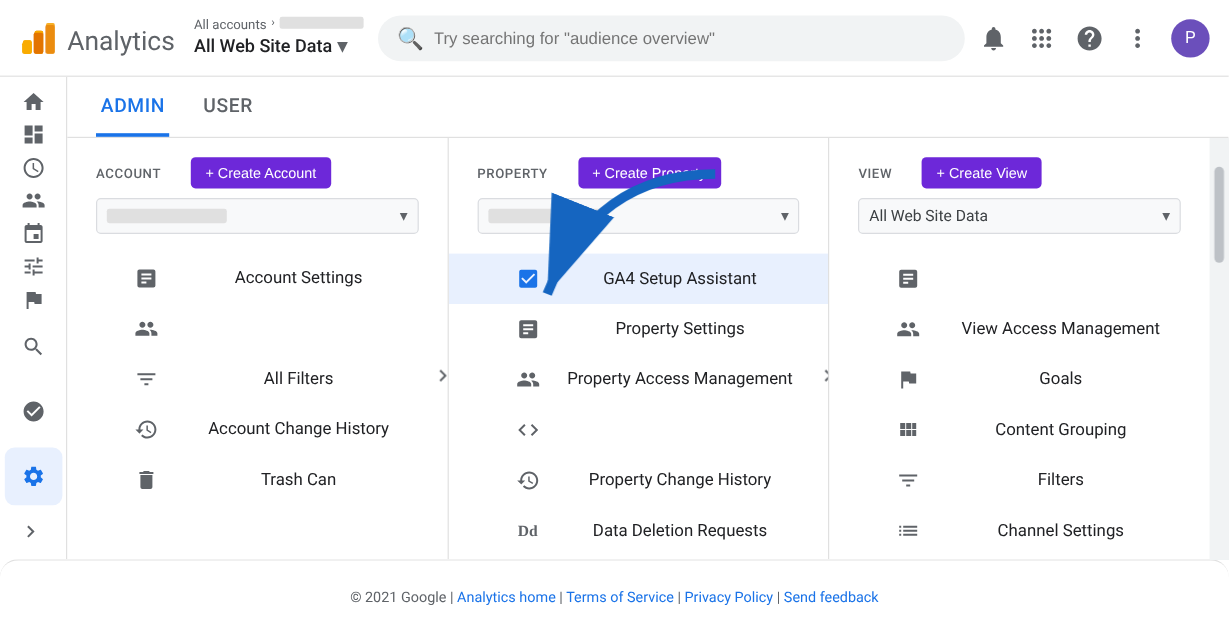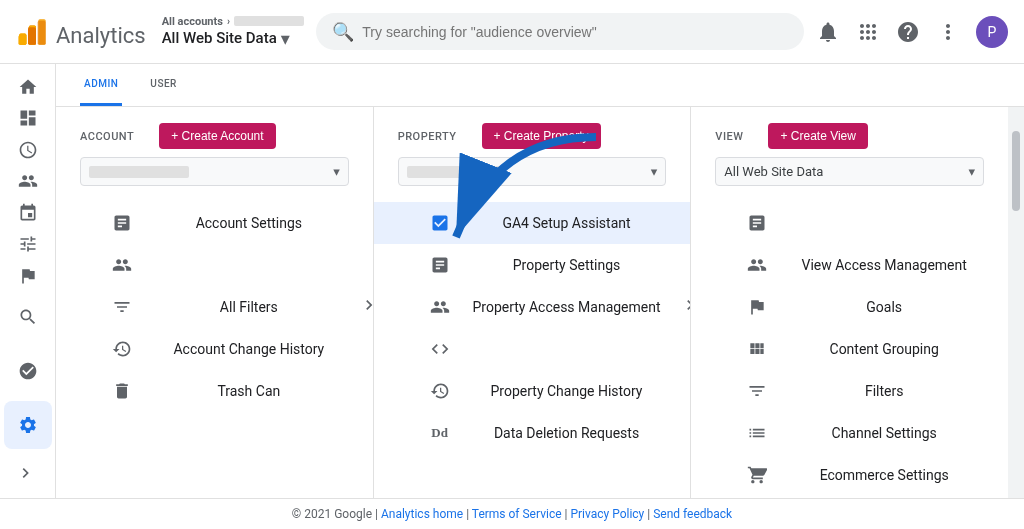--- a/index.html
+++ b/index.html
@@ -8,21 +8,21 @@
     
     .top-nav {
       display: flex; align-items: center; height: 64px; padding: 0 16px;
       border-bottom: 1px solid #e0e0e0; background: #fff; flex-shrink: 0;
       gap: 12px;
     }
     .logo { display: flex; align-items: flex-end; gap: 8px; }
     .logo-icon { width: 32px; height: 32px; }
     .logo-text { font-size: 22px; color: #5f6368; font-weight: 400; }
     .account-selector { display: flex; flex-direction: column; margin-left: 4px; }
-    .all-accounts { font-size: 11px; color: #5f6368; display: flex; align-items: center; gap: 4px; font-weight: bold; }
+    .all-accounts { font-size: 11px; color: #5f6368; display: flex; align-items: flex-start; gap: 4px; }
     .all-accounts-chevron { font-size: 10px; color: #5f6368; }
     .property-selector { display: flex; align-items: center; gap: 4px; font-size: 15px; color: #202124; font-weight: 500; cursor: pointer; }
     .property-selector .dropdown-arrow { font-size: 18px; color: #5f6368; }
     .search-bar {
       flex: 1; max-width: 500px; display: flex; align-items: center;
       background: #f1f3f4; border-radius: 24px; padding: 8px 16px; gap: 8px;
     }
     .search-bar input { border: none; background: transparent; font-size: 14px; color: #5f6368; width: 100%; outline: none; }
     .nav-icons { display: flex; align-items: center; gap: 16px; margin-left: auto; }
     .nav-icon { width: 24px; height: 24px; color: #5f6368; cursor: pointer; display: flex; align-items: center; justify-content: center; font-size: 20px; }
@@ -49,42 +49,42 @@
 
     
     .content { flex: 1; display: flex; flex-direction: column; overflow: hidden; }
 
     
     .admin-tabs {
       display: flex; border-bottom: 1px solid #e0e0e0; padding: 0 24px;
       gap: 24px; flex-shrink: 0;
     }
     .admin-tab {
-      padding: 14px 4px; font-size: 10px; font-weight: 500; color: #5f6368;
+      padding: 14px 4px; font-size: 16px; font-weight: 500; color: #5f6368;
       cursor: pointer; border-bottom: 3px solid transparent; letter-spacing: 0.5px; text-align: center;
     }
     .admin-tab.active { color: #1a73e8; border-bottom: 3px solid #1a73e8; }
 
     
     .columns-area { display: flex; flex: 1; overflow: hidden; position: relative; }
 
     
     .col {
       flex: 1; display: flex; flex-direction: column; overflow: hidden;
       border-right: 1px solid #e0e0e0;
     }
     .col:last-child { border-right: none; }
     .col-header {
       display: flex; align-items: center; justify-content: space-between;
       padding: 16px 24px 8px; flex-shrink: 0;
     }
     .col-header-left { display: flex; align-items: center; gap: 25px; }
     .col-label { font-size: 11px; color: #5f6368; font-weight: 500; text-transform: uppercase; letter-spacing: 0.5px; }
     .create-btn {
-      display: flex; align-items: center; gap: 4px; background: #be185d;
+      display: flex; align-items: center; gap: 4px; background: #6d28d9;
       color: white; border: none; border-radius: 4px; padding: 6px 12px;
       font-size: 12px; font-weight: 500; cursor: pointer;
     }
     .col-dropdown {
       display: flex; align-items: center; justify-content: space-between;
       margin: 0 24px 8px; padding: 6px 8px; border: 1px solid #dadce0;
       border-radius: 4px; background: #f8f9fa; cursor: pointer; font-size: 13px; color: #3c4043;
     }
     .col-content { flex: 1; overflow-y: auto; padding: 8px 0; }
 
@@ -110,22 +110,22 @@
     
     .blue-arrow {
       position: absolute;
       top: 10px; left: 330px;
       width: 200px; height: 140px;
       pointer-events: none;
     }
 
     
     .footer {
-      background: #fff; border-top: 1px solid #e0e0e0; padding: 8px 0;
-      text-align: center; font-size: 12px; color: #5f6368; flex-shrink: 0;
+      background: #fff; border-top: 1px solid #e0e0e0; padding: 24px 0;
+      text-align: center; font-size: 12px; color: #5f6368; flex-shrink: 0; border-radius: 15px;
     }
     .footer a { color: #1a73e8; text-decoration: none; }
 
     
     .view-dropdown-value { font-size: 13px; color: #3c4043; }
 
     
     .col-content::-webkit-scrollbar { width: 6px; }
     .col-content::-webkit-scrollbar-thumb { background: #bdc1c6; border-radius: 3px; }
 

